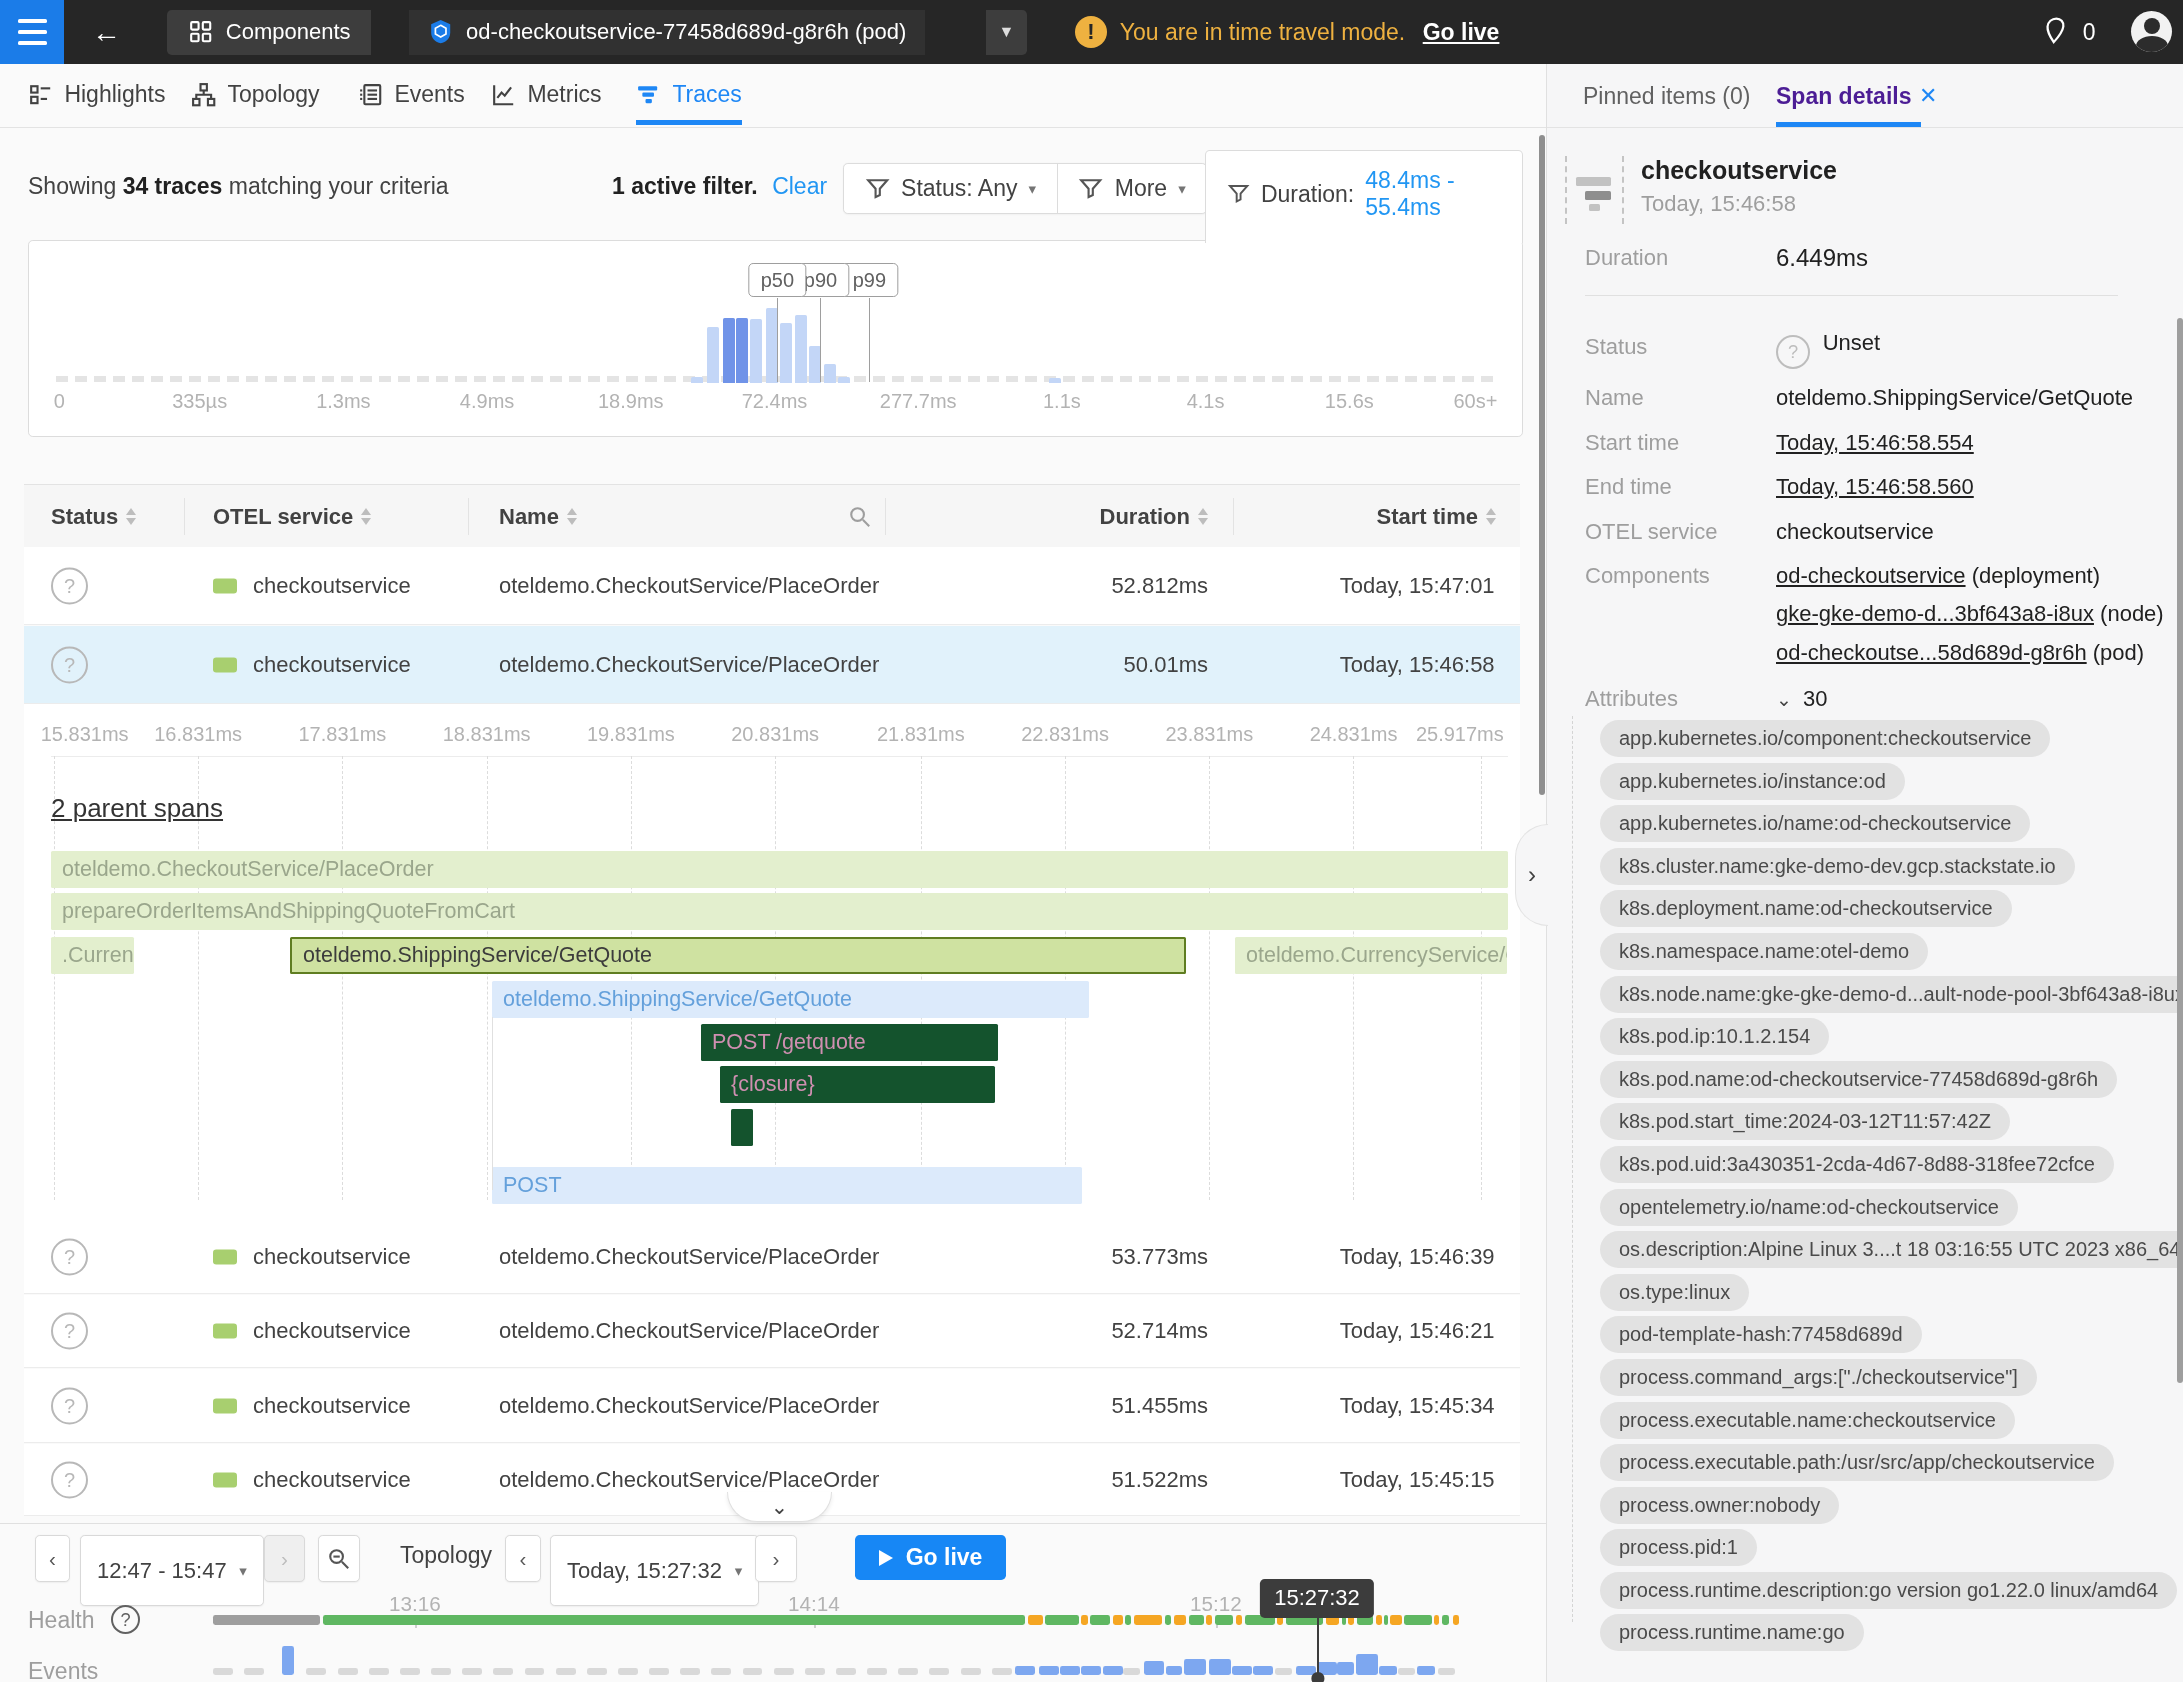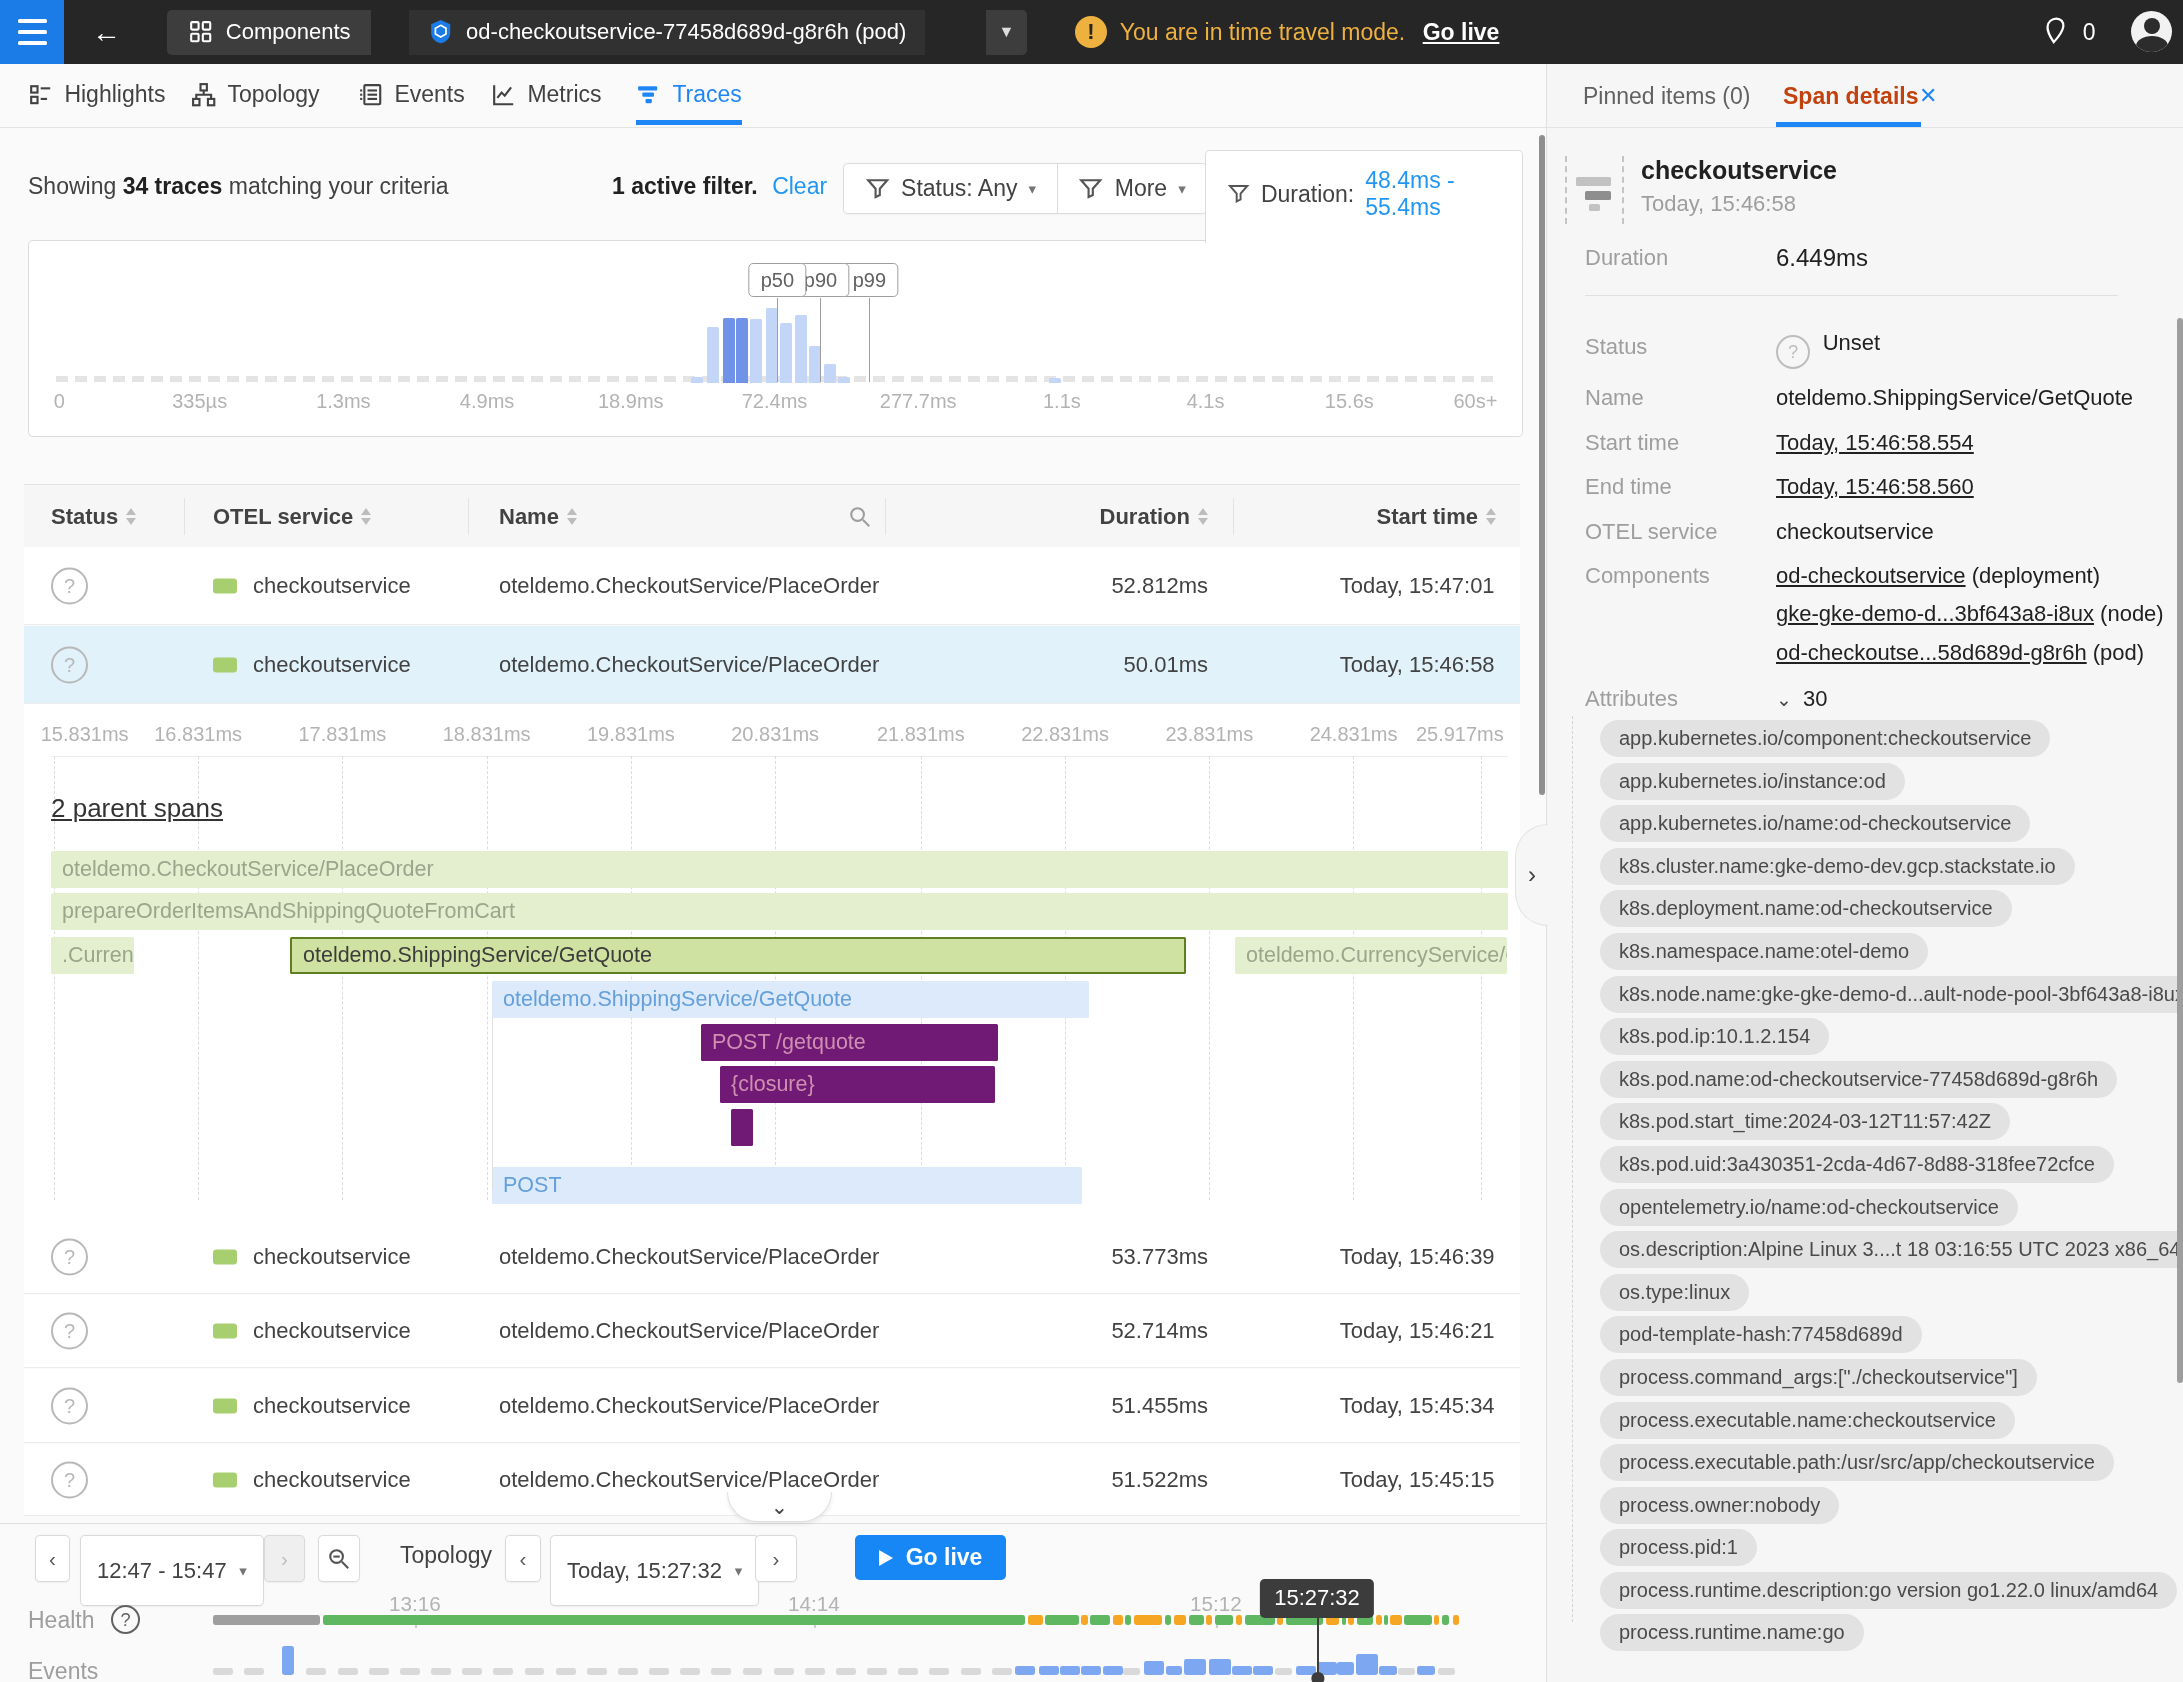--- a/index.html
+++ b/index.html
@@ -84,21 +84,21 @@
   .wfAxis{position:absolute;left:27px;top:19px;width:1457px;height:24px;}
   .wfAxis span{position:absolute;transform:translateX(-50%);font-size:20px;color:#b3b3b3;white-space:nowrap;}
   .wfTop{position:absolute;left:27px;top:52px;width:1457px;border-top:1.6px solid #ececec;}
   .gline{position:absolute;top:52px;height:444px;width:0;border-left:1.6px dashed #dcdcdc;}
   .parentLink{position:absolute;left:27px;top:89px;font-size:26px;color:#333;text-decoration:underline;cursor:pointer;}
   .span{position:absolute;height:37px;border-radius:1.6px;font-size:21.5px;display:flex;align-items:center;
         padding:0 11px;box-sizing:border-box;white-space:nowrap;overflow:hidden;cursor:pointer;}
   .sp-green{background:#e3efce;color:#9aa68c;}
   .sp-selected{background:#cfe2a1;border:2.4px solid #5f7d21;color:#3c3c3c;}
   .sp-blue{background:#dceafb;color:#64a0db;}
-  .sp-pink{background:#701a75;color:#cf8fb1;}
+  .sp-pink{background:#14532d;color:#cf8fb1;}
   .connector{position:absolute;width:0;border-left:1.6px solid #e0e0e0;}
 
   .expandTab{position:absolute;left:727px;top:1492px;width:103px;height:29px;background:#fff;border:1.6px solid #e0e0e0;border-top:none;
       border-radius:0 0 48px 48px;box-shadow:0 2.4px 4px rgba(0,0,0,.08);display:flex;align-items:center;justify-content:center;
       font-size:20.7px;color:#424242;cursor:pointer;z-index:4;}
   .collapseBump{position:absolute;left:1515px;top:824px;width:32px;height:100px;background:#f6f6f7;border:1.6px solid #e3e3e3;border-right:none;
       border-radius:56px 0 0 56px;display:flex;align-items:center;justify-content:center;font-size:24px;color:#424242;cursor:pointer;z-index:5;}
   .mainScroll{position:absolute;left:1539px;top:135px;width:6.4px;height:660px;background:#8f8f8f;border-radius:3.2px;z-index:4;}
 
   
@@ -118,21 +118,21 @@
   .seg{position:absolute;border-radius:2.4px;}
   .cursorBadge{position:absolute;top:55px;transform:translateX(-50%);background:#3c3c3c;color:#fff;font-size:22px;
         padding:6.4px 14.3px;border-radius:4.8px;z-index:3;}
   .cursorLine{position:absolute;top:90px;width:1.6px;height:62px;background:#3c3c3c;}
   .cursorDot{position:absolute;top:148px;width:12.7px;height:12.7px;border-radius:50%;background:#3c3c3c;transform:translateX(-5.6px);}
 
   
   .rpanel{position:absolute;left:1546px;top:64px;width:637px;height:1619px;background:#f6f6f7;border-left:1.6px solid #e0e0e0;overflow:hidden;}
   .rtabs{position:absolute;left:0;top:0;width:637px;height:63px;border-bottom:1.6px solid #e3e3e3;}
   .rtab1{position:absolute;left:36px;top:19px;font-size:23px;color:#616161;cursor:pointer;}
-  .rtab2{position:absolute;left:236px;top:19px;font-size:23px;color:#c2410c;font-weight:bold;cursor:pointer;}
+  .rtab2{position:absolute;left:229px;top:19px;font-size:23px;color:#4c1d95;font-weight:bold;cursor:pointer;}
   .rtabX{position:absolute;left:372px;top:19px;font-size:22px;color:#1e87f5;cursor:pointer;}
   .rUl{position:absolute;left:229px;top:58px;width:145px;height:4.8px;background:#1e87f5;}
   .spanIcon{position:absolute;left:17.5px;top:92px;width:62px;height:68px;}
   .spanIcon .dl{position:absolute;top:0;height:68px;width:0;border-left:2.4px dashed #c4c4c4;}
   .spanIcon .b{position:absolute;border-radius:1.6px;}
   .rTitle{position:absolute;left:94px;top:92px;font-size:25px;font-weight:bold;color:#212121;}
   .rSub{position:absolute;left:94px;top:127px;font-size:22px;color:#9e9e9e;}
   .rlabel{position:absolute;left:38px;font-size:22px;color:#9e9e9e;}
   .rval{position:absolute;left:229px;font-size:22px;color:#212121;}
   .rlink{text-decoration:underline;cursor:pointer;}

